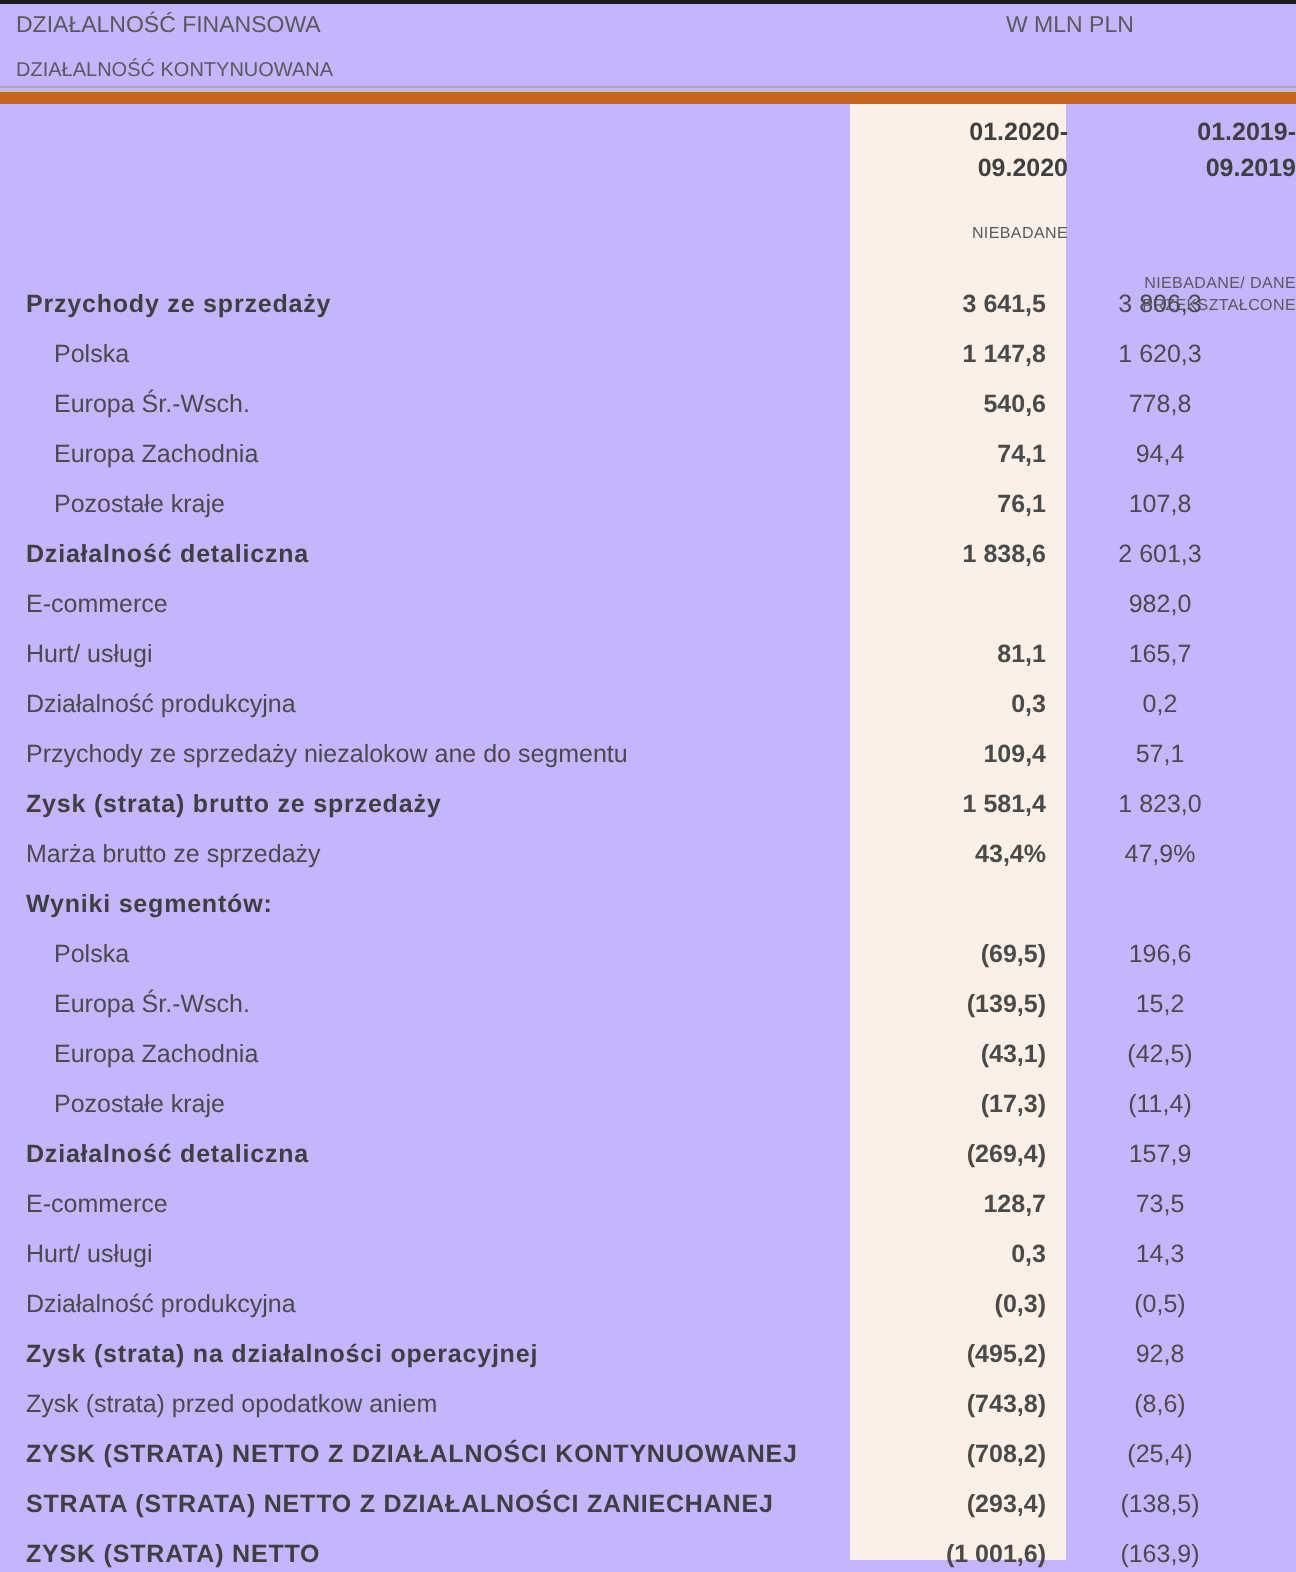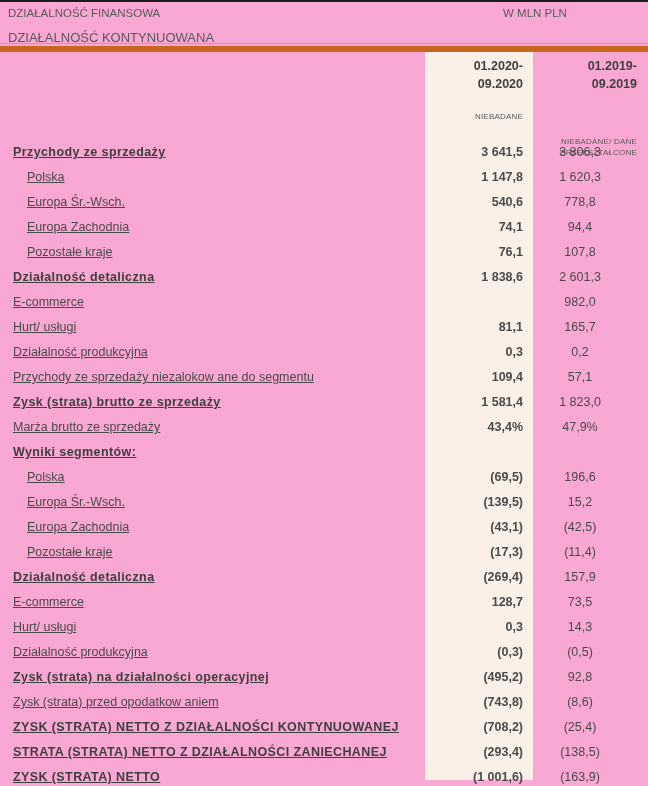--- a/index.html
+++ b/index.html
@@ -6,46 +6,46 @@
     --accent-bar:#C8661E;
     --col-highlight:#FAF0E7;
     --text-primary:#4a4a4a;
     --text-bold:#3f3f3f;
     --text-header:#595959;
     --rule-gray:#a9a9a9;
     --top-line:#1c1c1c;
   }
   html,body{margin:0;padding:0;background:#fff;}
   .page{
-    position:relative;width:648px;height:786px;background:#f9a8d4;
+    position:relative;width:648px;height:786px;background:#c4b5fd;
     font-family:"Liberation Sans",sans-serif;color:var(--text-primary);
     overflow:hidden;
   }
   .top-border{position:absolute;top:0;left:0;width:648px;height:2px;background:var(--top-line);}
   .doc-title-1{position:absolute;left:8px;top:7px;font-size:11.5px;color:var(--text-header);white-space:nowrap;}
-  .doc-title-2{position:absolute;left:8px;top:30px;font-size:13px;color:var(--text-header);white-space:nowrap;}
+  .doc-title-2{position:absolute;left:8px;top:30px;font-size:10px;color:var(--text-header);white-space:nowrap;}
   .unit-label{position:absolute;left:503px;top:7px;font-size:11.5px;color:var(--text-header);white-space:nowrap;}
   .gray-rule{position:absolute;top:43px;left:0;width:648px;height:1px;background:var(--rule-gray);}
   .orange-bar{position:absolute;top:46px;left:0;width:648px;height:6px;background:var(--accent-bar);}
   .col1-bg{position:absolute;top:52px;left:425px;width:108px;height:728px;background:var(--col-highlight);}
 
   .content{position:absolute;top:52px;left:0;width:648px;}
 
-  .col-headers{display:flex;height:88px;padding-right:11px;box-sizing:border-box;margin-left:44px;}
+  .col-headers{display:flex;height:88px;box-sizing:border-box;margin-left:44px;}
   .ch-spacer{flex:1;}
   .ch-col{display:flex;flex-direction:column;text-align:right;}
   .ch-col.c2020{width:108px;}
   .ch-col.c2019{width:114px;gap:43px;}
   .ch-date{font-weight:bold;font-size:12.5px;line-height:18px;color:var(--text-bold);}
   .ch-dates{margin-top:5px;}
   .ch-note{font-size:8px;line-height:11px;color:var(--text-header);margin-top:auto;margin-bottom:18px;letter-spacing:0.2px;}
 
   .rows{width:648px;}
   .row{display:flex;height:25px;line-height:25px;padding-right:11px;box-sizing:border-box;font-size:12.5px;}
-  .row .lbl{flex:1;padding-left:13px;white-space:nowrap;overflow:hidden;text-decoration:underline;}
+  .row .lbl{flex:1;padding-left:13px;white-space:nowrap;overflow:hidden;}
   .row.indent .lbl{padding-left:27px;}
   .row.bold .lbl{font-weight:bold;color:var(--text-bold);letter-spacing:0.4px;}
   .row .v1{width:108px;text-align:right;font-weight:bold;}
   .row .v2{width:114px;text-align:center;}
 </style>
 </head>
 <body>
 
 <div class="page">
   <div class="top-border"></div>

